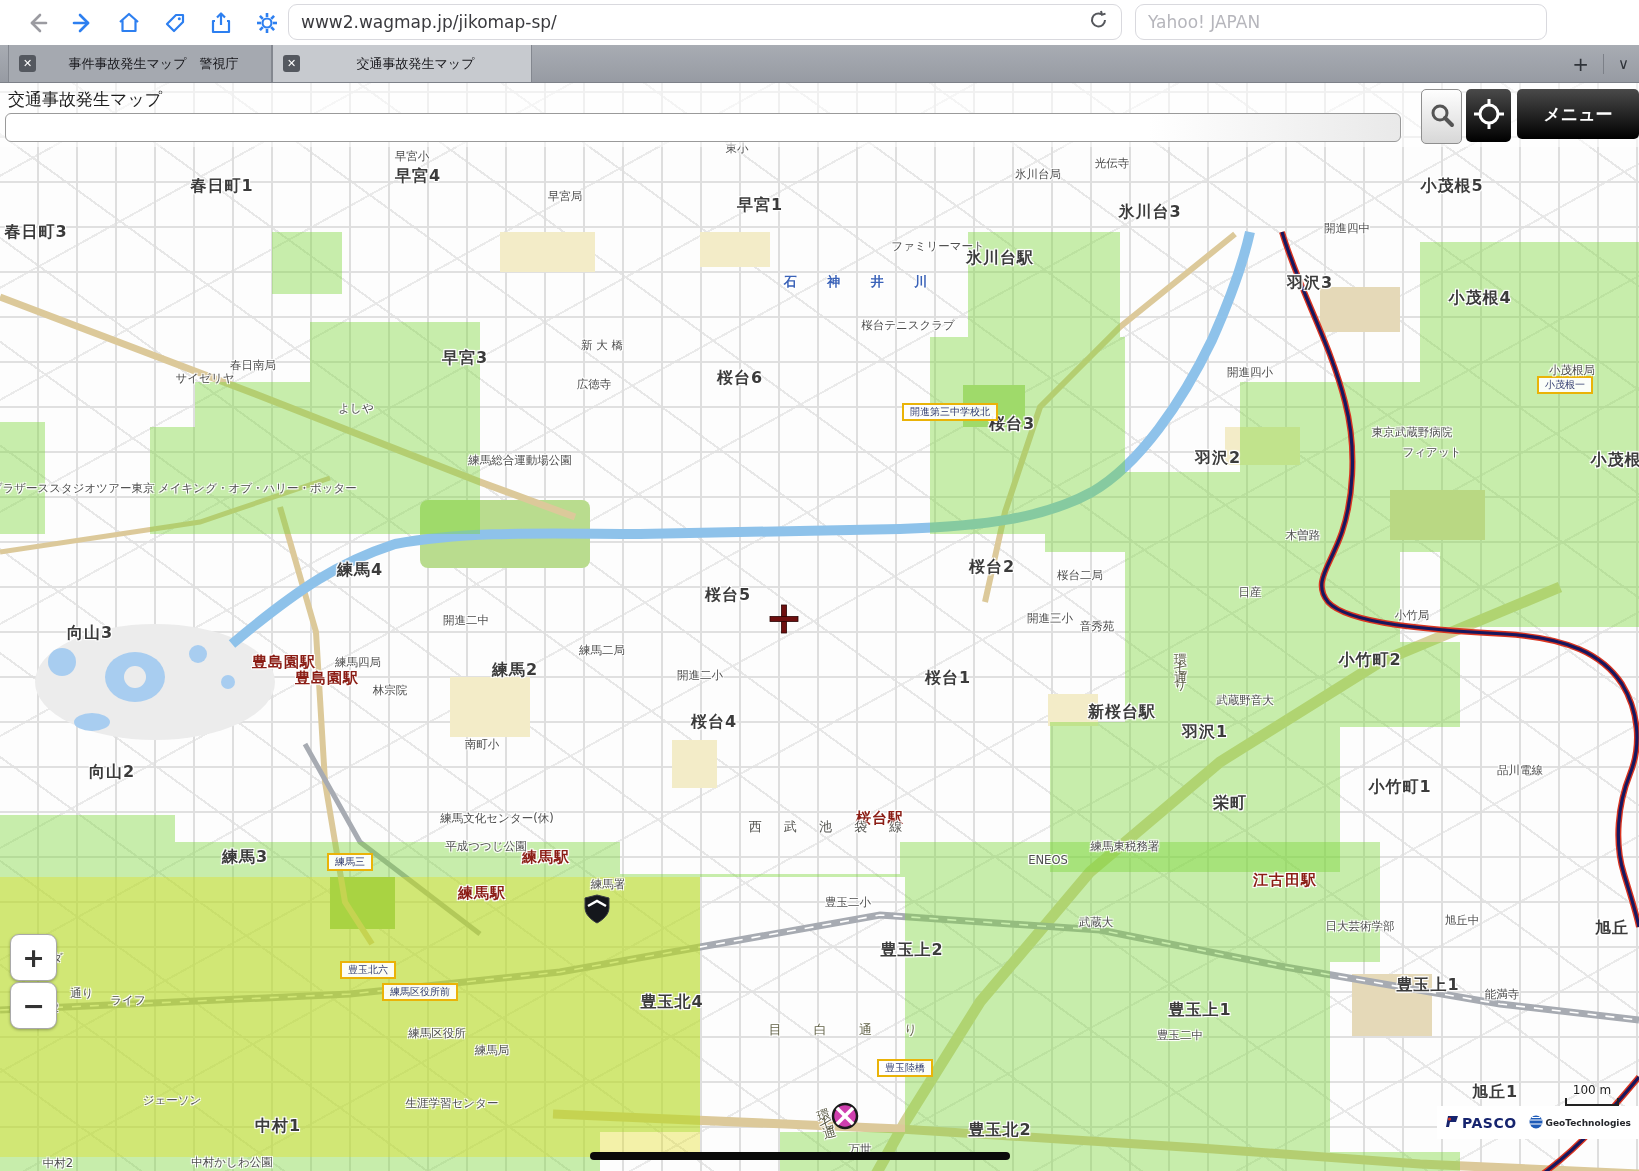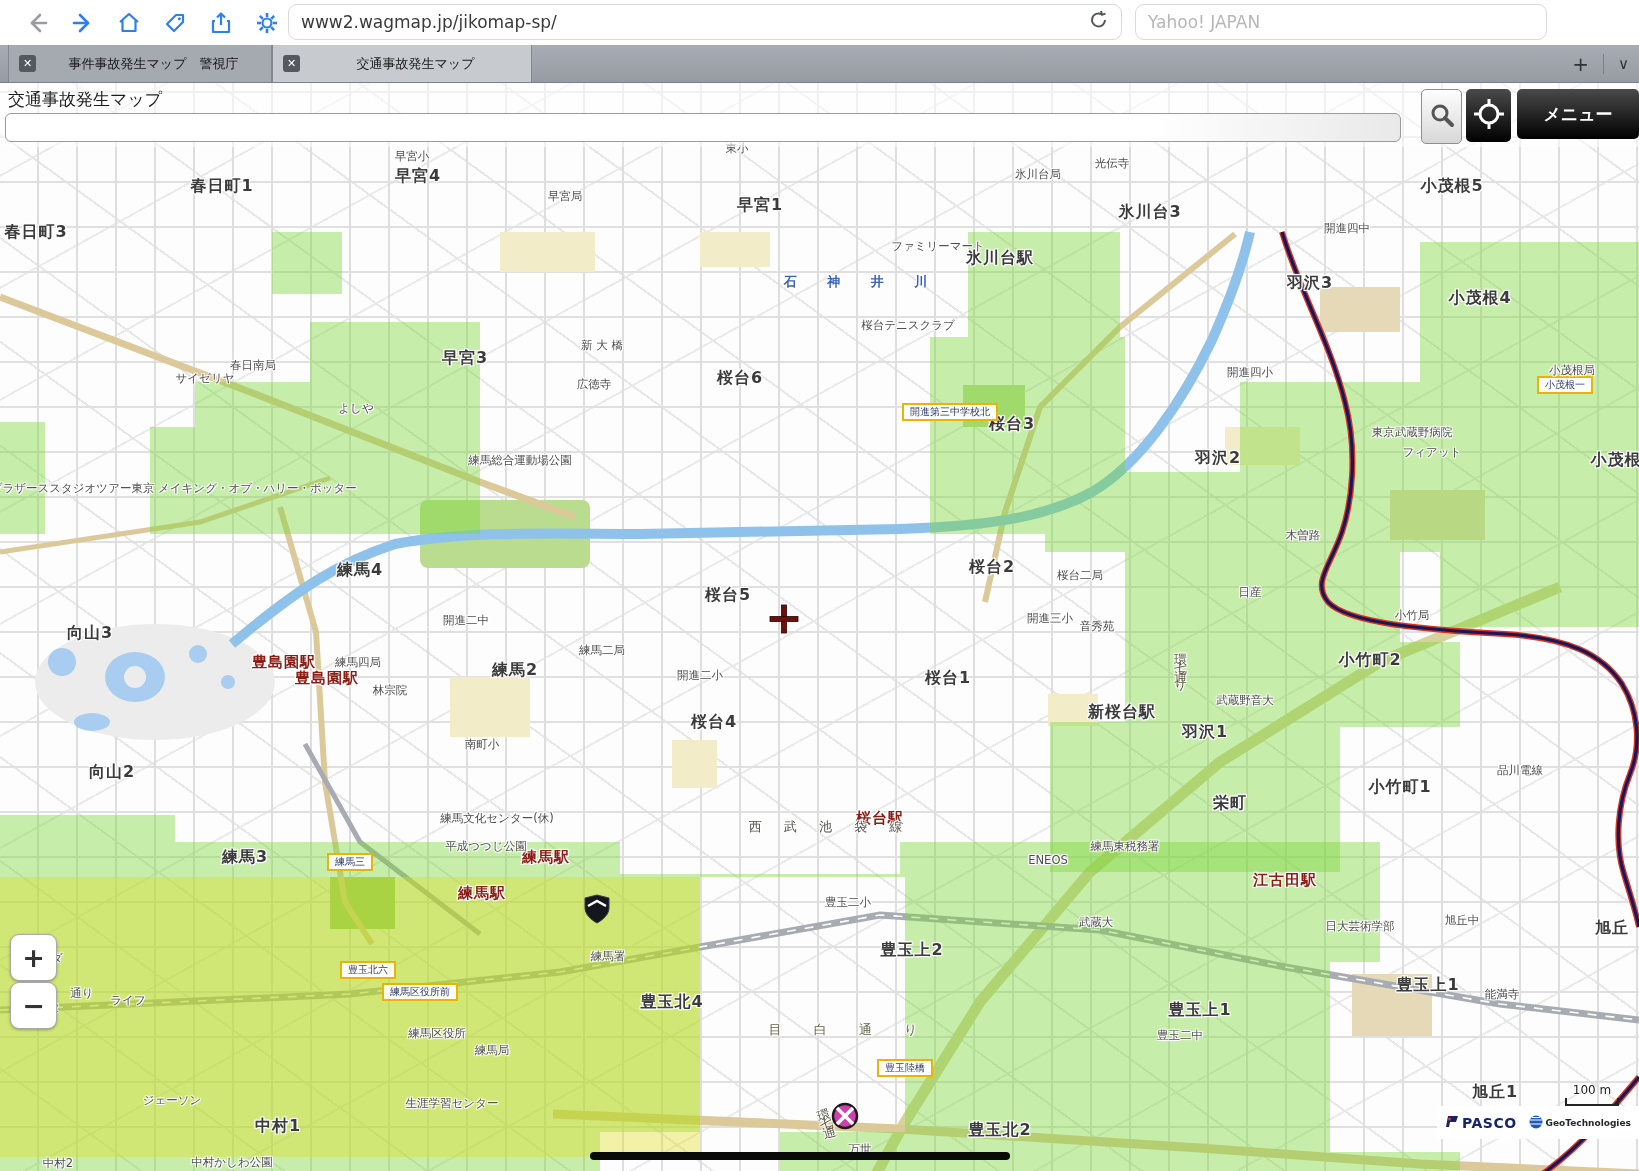--- a/index.html
+++ b/index.html
@@ -208,21 +208,21 @@
       <span class="ml p" style="left: 390px; top: 690px;">林宗院</span>
       <span class="ml p" style="left: 466px; top: 620px;">開進二中</span>
       <span class="ml p" style="left: 602px; top: 650px;">練馬二局</span>
       <span class="ml p" style="left: 700px; top: 675px;">開進二小</span>
       <span class="ml p" style="left: 482px; top: 744px;">南町小</span>
       <span class="ml p" style="left: 1245px; top: 700px;">武蔵野音大</span>
       <span class="ml p" style="left: 497px; top: 818px;">練馬文化センター(休)</span>
       <span class="ml p" style="left: 486px; top: 846px;">平成つつじ公園</span>
       <span class="ml p" style="left: 1125px; top: 846px;">練馬東税務署</span>
       <span class="ml p" style="left: 1048px; top: 860px;">ENEOS</span>
-      <span class="ml p" style="left: 608px; top: 956px;">練馬署</span>
+      <span class="ml p" style="left: 608px; top: 884px;">練馬署</span>
       <span class="ml p" style="left: 848px; top: 902px;">豊玉二小</span>
       <span class="ml p" style="left: 1096px; top: 922px;">武蔵大</span>
       <span class="ml p" style="left: 1360px; top: 926px;">日大芸術学部</span>
       <span class="ml p" style="left: 1462px; top: 920px;">旭丘中</span>
       <span class="ml p" style="left: 1520px; top: 770px;">品川電線</span>
       <span class="ml p" style="left: 1502px; top: 994px;">能満寺</span>
       <span class="ml p" style="left: 1180px; top: 1035px;">豊玉二中</span>
       <span class="ml p" style="left: 860px; top: 1143px; margin-top: 6px;">万世</span>
       <span class="ml p" style="left: 452px; top: 1103px;">生涯学習センター</span>
       <span class="ml p" style="left: 172px; top: 1100px;">ジェーソン</span>

